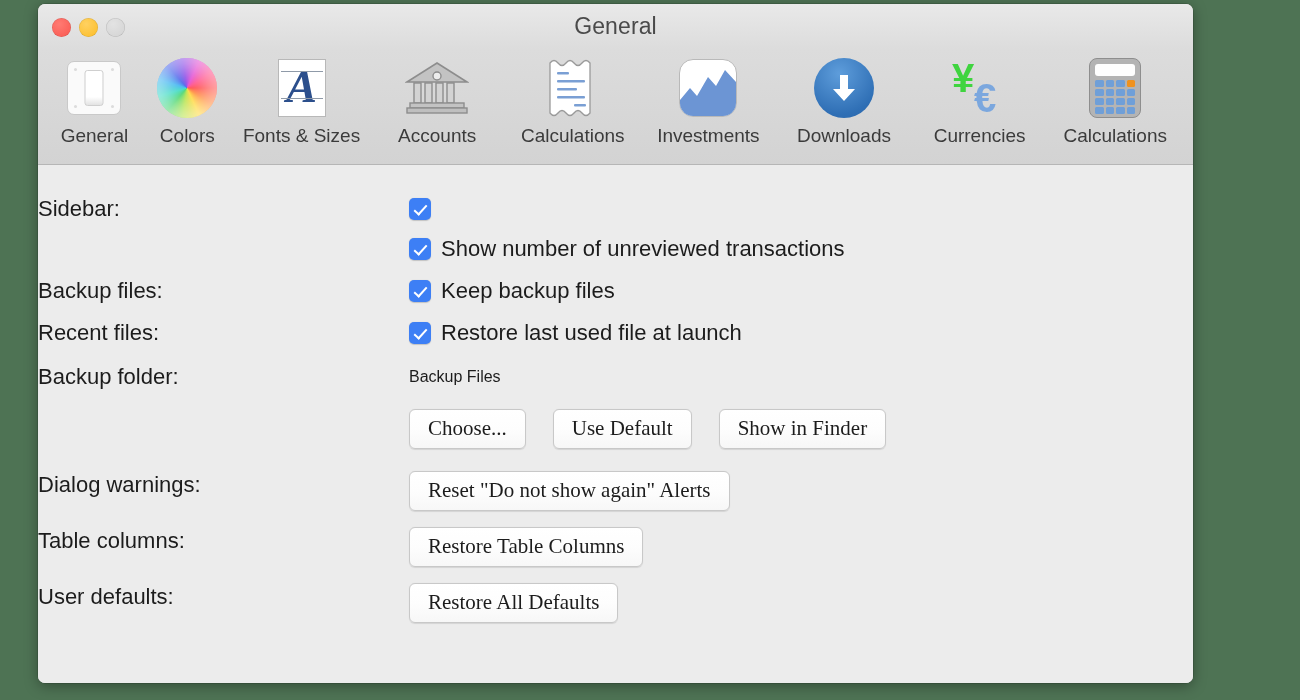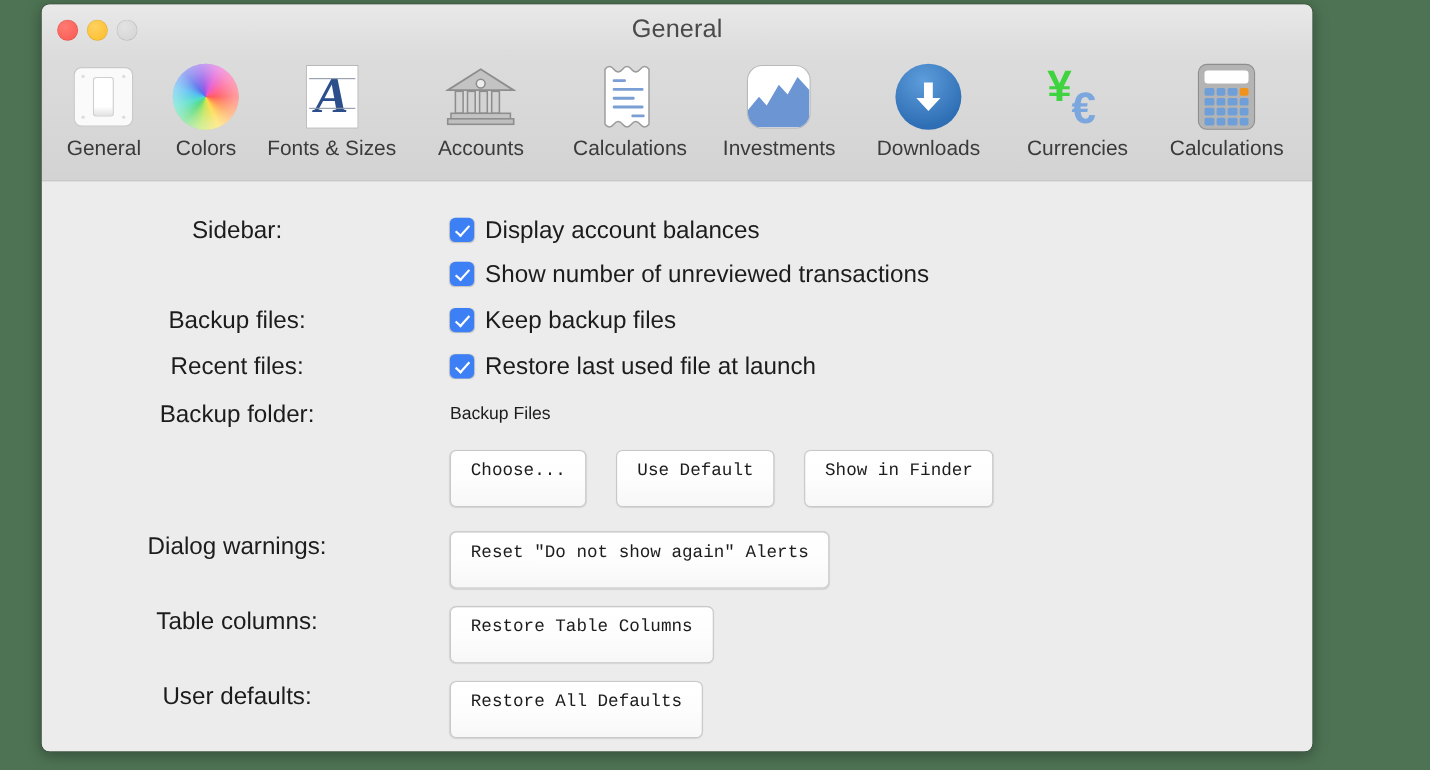--- a/index.html
+++ b/index.html
@@ -177,21 +177,21 @@
     padding-top: 30px;
     box-sizing: border-box;
   }
   .row {
     display: flex;
     align-items: flex-start;
     margin-bottom: 6px;
   }
   .row .lbl {
     width: 371px;
-    text-align: center;
+    text-align: left;
     padding-right: 16px;
     box-sizing: border-box;
     font-size: 22px;
     color: #1c1c1c;
     line-height: 28px;
     white-space: nowrap;
   }
   .row .field {
     display: flex;
     align-items: center;
@@ -229,27 +229,27 @@
   }
 
   .static-value {
     font-size: 16px;
     color: #1c1c1c;
     line-height: 28px;
     white-space: nowrap;
   }
 
   .btn {
-    font-family: Liberation Mono, monospace;
-    font-size: 16px;
+    font-family: Liberation Serif, serif;
+    font-size: 21px;
     color: #1c1c1c;
     background: linear-gradient(to bottom, #ffffff 0%, #fdfdfd 52%, #f7f7f7 100%);
     border: 1px solid #c8c8c8;
     border-radius: 6px;
-    padding: 4px 18px 18px 18px;
+    padding: 4px 18px 6px 18px;
     box-shadow: 0 0.5px 1px rgba(0,0,0,0.10);
     white-space: nowrap;
     cursor: default;
     line-height: 28px;
   }
 </style>
 </head>
 <body>
 
 <div class="window">
@@ -390,21 +390,20 @@
 
   </div>
 
   <div class="content">
 
     <div class="row">
       <div class="lbl">Sidebar:</div>
       <div class="field" style="flex-direction:column; align-items:flex-start; gap:12px;">
         <div class="check-line">
           <span class="cb"></span>
-          <span class="cb-label">Display account balances</span>
         </div>
         <div class="check-line">
           <span class="cb"></span>
           <span class="cb-label">Show number of unreviewed transactions</span>
         </div>
       </div>
     </div>
 
     <div class="row" style="margin-top:14px;">
       <div class="lbl">Backup files:</div>

